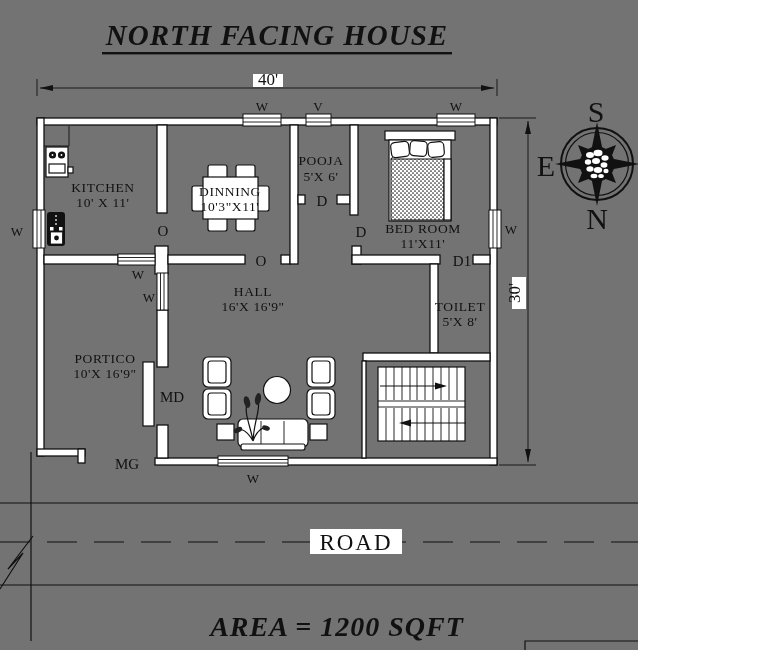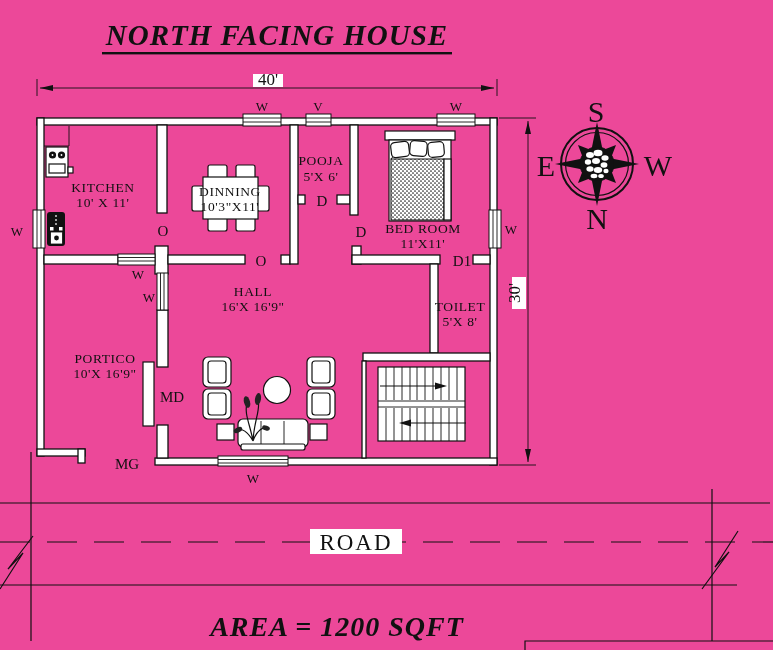--- a/index.html
+++ b/index.html
@@ -1,16 +1,16 @@
 <!DOCTYPE html>
 <html><head>
 <meta charset="utf-8">
 <style>
   html,body{margin:0;padding:0;background:#fff;}
-  .stage{width:773px;height:650px;position:relative;background:#ec4899;overflow:hidden;}
+  .stage{width:638px;height:650px;position:relative;background:#737373;overflow:hidden;}
   svg{display:block;}
   text{fill:#111;}
   .t-title{font:italic bold 29px "Liberation Serif","DejaVu Serif",serif;letter-spacing:1px;}
   .t-area{font:italic bold 28px "Liberation Serif","DejaVu Serif",serif;letter-spacing:1px;}
   .t-road{font:23px "Liberation Serif","DejaVu Serif",serif;letter-spacing:2px;}
   .t-room{font:13.5px "Liberation Serif","DejaVu Serif",serif;letter-spacing:.6px;}
   .t-letter{font:13px "Liberation Serif","DejaVu Serif",serif;}
   .t-big-letter{font:15px "Liberation Serif","DejaVu Serif",serif;}
   .t-dim{font:17px "Liberation Serif","DejaVu Serif",serif;}
   .t-compass{font:30px "Liberation Serif","DejaVu Serif",serif;}

